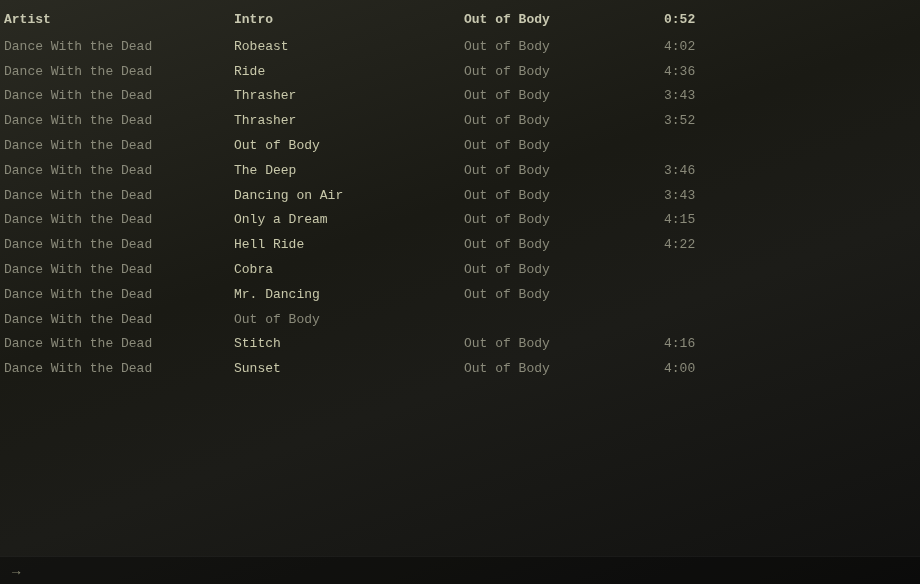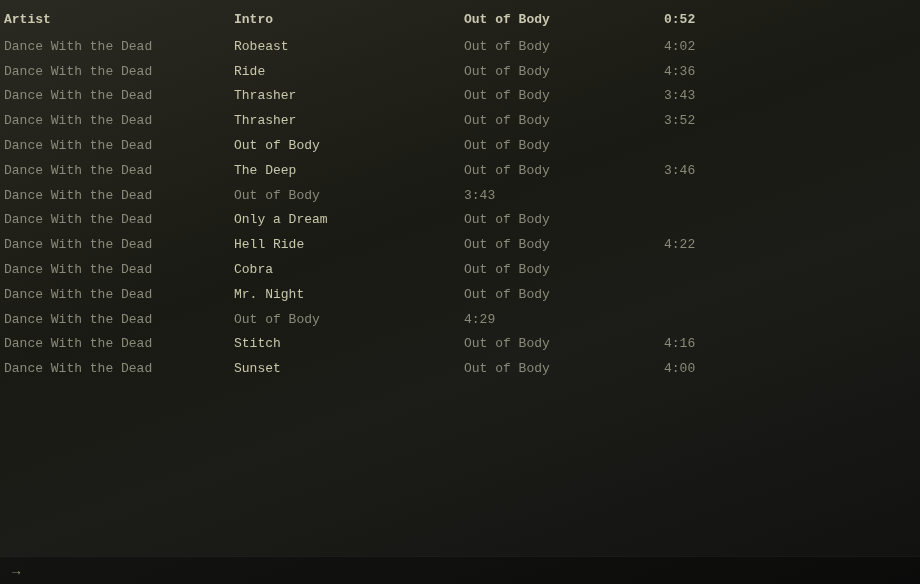--- a/index.html
+++ b/index.html
@@ -120,48 +120,49 @@
       <span class="album">Out of Body</span>
     </div>
     <div class="track-row">
       <span class="artist">Dance With the Dead</span>
       <span class="title">The Deep</span>
       <span class="album">Out of Body</span>
       <span class="duration">3:46</span>
     </div>
     <div class="track-row">
       <span class="artist">Dance With the Dead</span>
+      <span class="title">Dancing on Air</span>
       <span class="album">Out of Body</span>
       <span class="duration">3:43</span>
     </div>
     <div class="track-row">
       <span class="artist">Dance With the Dead</span>
       <span class="title">Only a Dream</span>
       <span class="album">Out of Body</span>
+      <span class="duration">4:15</span>
     </div>
     <div class="track-row">
       <span class="artist">Dance With the Dead</span>
       <span class="title">Hell Ride</span>
       <span class="album">Out of Body</span>
       <span class="duration">4:22</span>
     </div>
     <div class="track-row">
       <span class="artist">Dance With the Dead</span>
       <span class="title">Cobra</span>
       <span class="album">Out of Body</span>
     </div>
     <div class="track-row">
       <span class="artist">Dance With the Dead</span>
-      <span class="title">Mr. Night</span>
+      <span class="title">Mr. Dancing</span>
       <span class="album">Out of Body</span>
     </div>
     <div class="track-row">
       <span class="artist">Dance With the Dead</span>
       <span class="album">Out of Body</span>
-      <span class="duration">4:29</span>
     </div>
     <div class="track-row">
       <span class="artist">Dance With the Dead</span>
       <span class="title">Stitch</span>
       <span class="album">Out of Body</span>
       <span class="duration">4:16</span>
     </div>
     <div class="track-row">
       <span class="artist">Dance With the Dead</span>
       <span class="title">Sunset</span>

